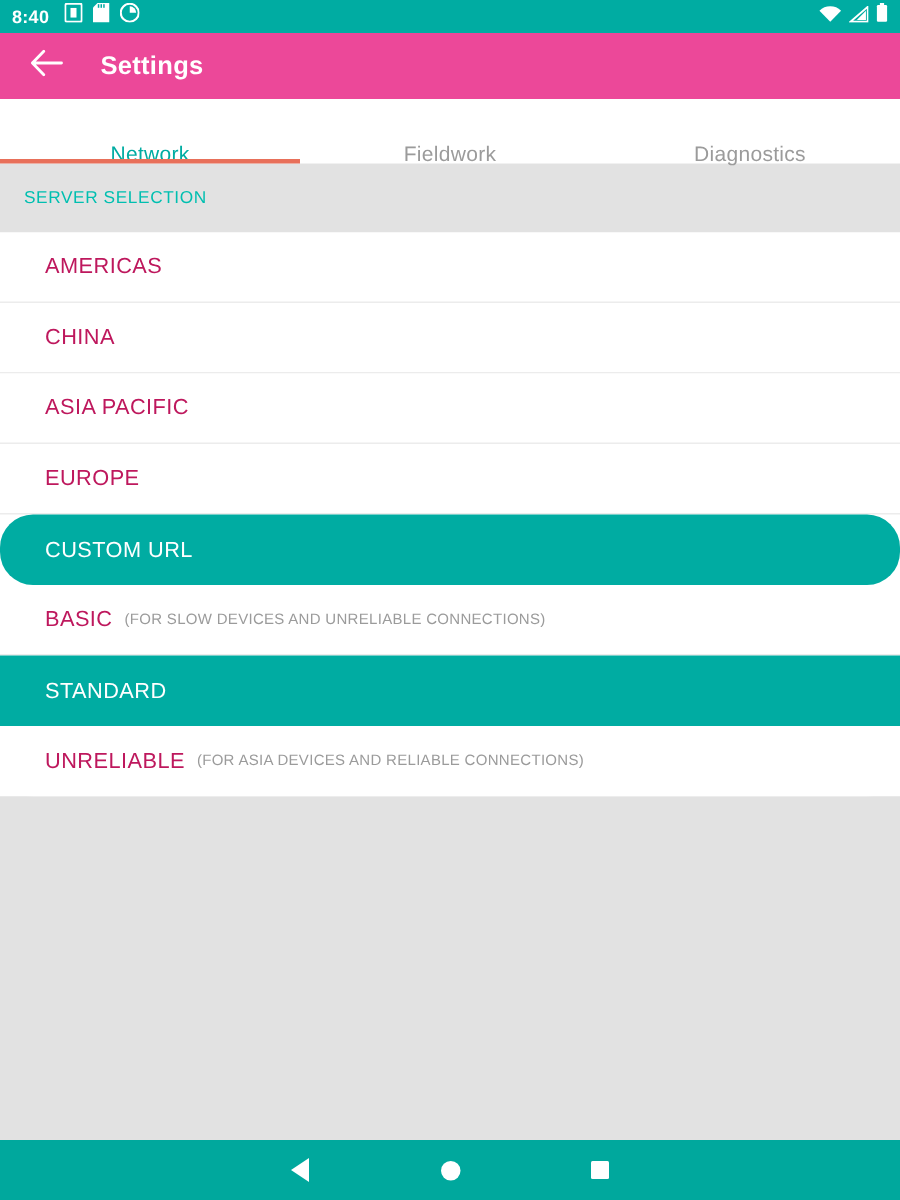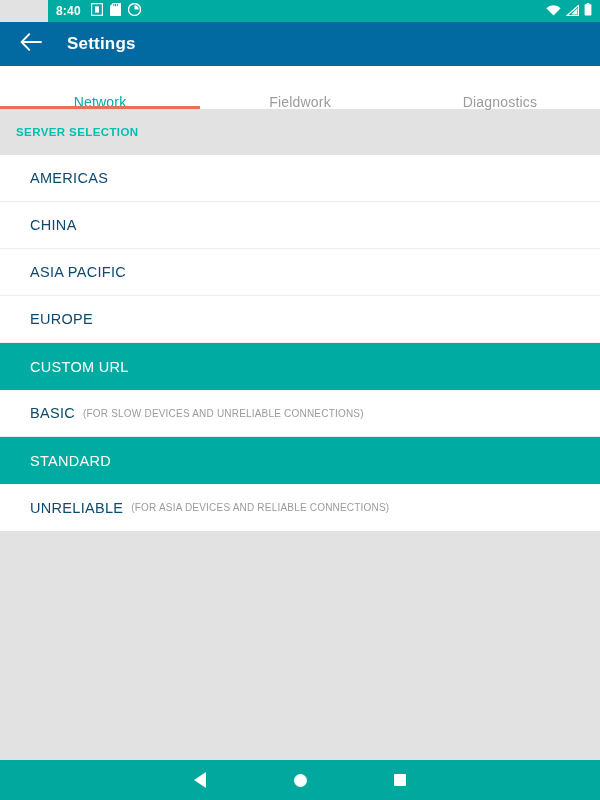--- a/index.html
+++ b/index.html
@@ -25,21 +25,20 @@
 
   
   .status-bar {
     height: 22px;
     flex: 0 0 22px;
     background: #00aca2;
     display: flex;
     align-items: center;
     padding: 0 8px;
     box-sizing: border-box;
-    margin-left: 48px;
   }
   .status-clock {
     color: #ffffff;
     font-size: 12px;
     font-weight: bold;
     letter-spacing: .2px;
     margin-right: 10px;
     line-height: 1;
   }
   .status-left-icons {
@@ -52,21 +51,21 @@
     display: flex;
     align-items: center;
     gap: 5px;
   }
   .sb-icon { display: block; }
 
   
   .app-bar {
     height: 44px;
     flex: 0 0 44px;
-    background: #0369a1;
+    background: #ec4899;
     display: flex;
     align-items: center;
     padding-left: 16px;
     box-sizing: border-box;
   }
   .back-btn {
     width: 30px;
     height: 30px;
     display: flex;
     align-items: center;
@@ -123,42 +122,42 @@
     background: #e2e2e2;
     height: 46px;
     display: flex;
     align-items: center;
     padding-left: 16px;
     box-sizing: border-box;
   }
   .section-header-text {
     color: #00bfb0;
     font-size: 11.5px;
-    font-weight: bold;
+    font-weight: normal;
     letter-spacing: .4px;
   }
   .list-group { background: #ffffff; }
   .row {
     height: 47px;
     background: #ffffff;
     display: flex;
     align-items: center;
     padding-left: 30px;
     box-sizing: border-box;
     border-bottom: 1px solid #ececec;
     cursor: pointer;
   }
-  .row.last { border-bottom: none; }
+  .row.last { border-bottom: none; border-radius: 22px; }
   .row.selected {
     background: #00aca2;
     border-bottom: none;
   }
   .row-label {
     font-size: 14.5px;
-    color: #0c4a6e;
+    color: #be185d;
     letter-spacing: .3px;
   }
   .row.selected .row-label { color: #ffffff; }
   .row-hint {
     font-size: 10px;
     color: #9b9b9b;
     margin-left: 8px;
     letter-spacing: .2px;
     text-align: right;
   }

